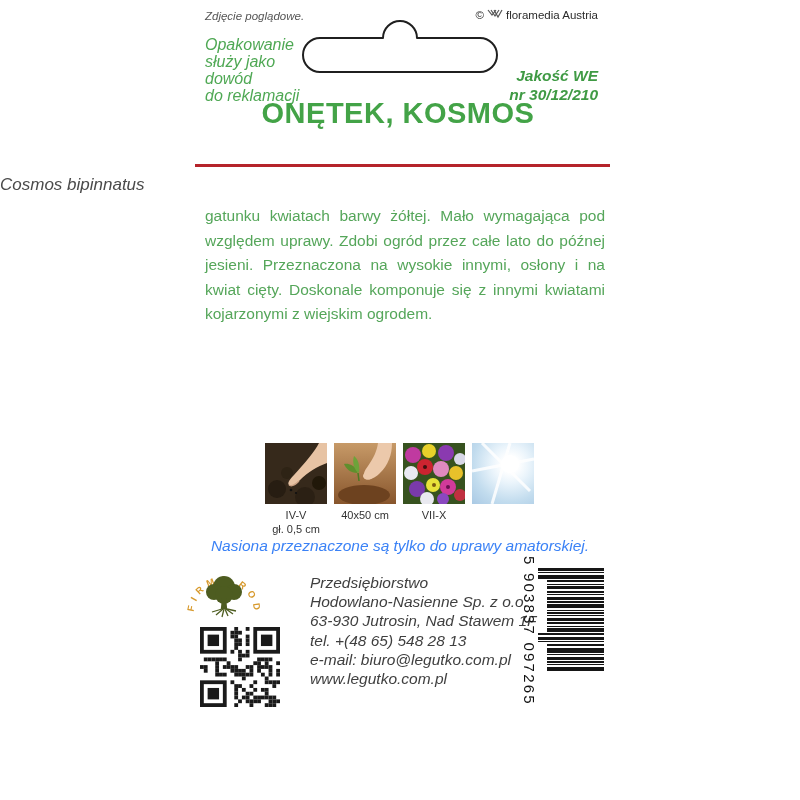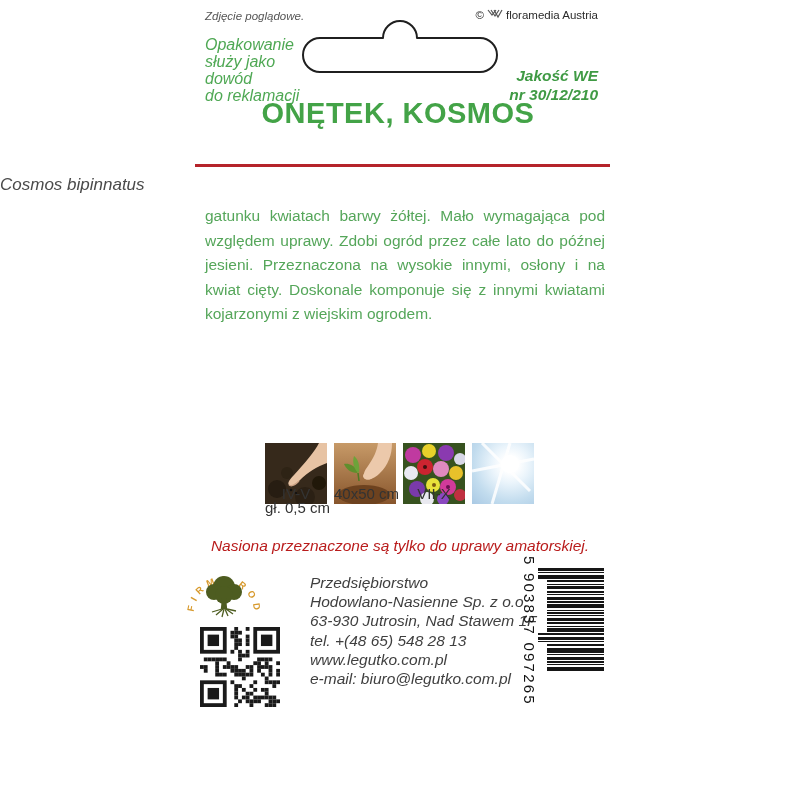--- a/index.html
+++ b/index.html
@@ -23,24 +23,24 @@
 
   .description{left:205px;top:204px;width:400px;font-size:15.5px;line-height:24.6px;color:#55a65a;}
   .jline{text-align:justify;text-align-last:justify;}
   .jline-last{text-align:left;}
 
   .pictos{left:265px;top:443px;display:flex;gap:7px;}
   .picto{width:62px;height:61px;overflow:hidden;}
   .picto-sun{background:
       radial-gradient(circle at 62% 35%, #ffffff 0%, #ffffff 14%, #eaf4fb 34%, #c2dcee 68%, #a9c9e4 100%);}
 
-  .captions{left:265px;top:487px;display:flex;gap:7px;font-size:15px;color:#333;line-height:13.5px;}
+  .captions{left:265px;top:509px;display:flex;gap:7px;font-size:11px;color:#333;line-height:13.5px;}
   .cap{width:62px;text-align:center;white-space:nowrap;}
 
-  .amateur{left:0;right:0;top:537px;text-align:center;font-style:italic;font-size:15.5px;color:#b91c1c;}
+  .amateur{left:0;right:0;top:537px;text-align:center;font-style:italic;font-size:15.5px;color:#3b82f6;}
 
   .logo{left:186px;top:561px;}
   .qr{left:200px;top:627px;width:80px;height:80px;}
 
   .address{left:310px;top:573px;font-style:italic;color:#3f3f3f;font-size:15.5px;line-height:19.2px;}
 
   .barcode{left:521px;top:556px;display:flex;}
   .bc-digits{writing-mode:vertical-rl;text-orientation:sideways;font-size:15px;
              letter-spacing:2.2px;color:#111;height:155px;white-space:pre;}
   .bc-bars{margin-top:12px;width:66px;}
@@ -321,22 +321,22 @@
       <rect x="0.00" y="53.33" width="26.67" height="26.67" fill="#1a1a1a"></rect>
       <rect x="3.81" y="57.14" width="19.05" height="19.05" fill="#fff"></rect>
       <rect x="7.62" y="60.95" width="11.43" height="11.43" fill="#1a1a1a"></rect>
     </svg>
 
   <div class="abs address">
     <div>Przedsiębiorstwo</div>
     <div>Hodowlano-Nasienne Sp. z o.o.</div>
     <div>63-930 Jutrosin, Nad Stawem 1F</div>
     <div>tel. +(48 65) 548 28 13</div>
+    <div>e-mail: biuro@legutko.com.pl</div>
     <div>www.legutko.com.pl</div>
-    <div>e-mail: biuro@legutko.com.pl</div>
   </div>
 
   <div class="abs barcode">
     <div class="bc-digits">5 903837 097265</div>
     <div class="bc-bars">
         <div style="height:3px;margin-bottom:1px;background:#161616;width:66px;margin-left:0px"></div>
         <div style="height:1px;margin-bottom:2px;background:#161616;width:66px;margin-left:0px"></div>
         <div style="height:4px;margin-bottom:1px;background:#161616;width:66px;margin-left:0px"></div>
         <div style="height:2px;margin-bottom:2px;background:#161616;width:57px;margin-left:9px"></div>
         <div style="height:1px;margin-bottom:1px;background:#161616;width:57px;margin-left:9px"></div>

